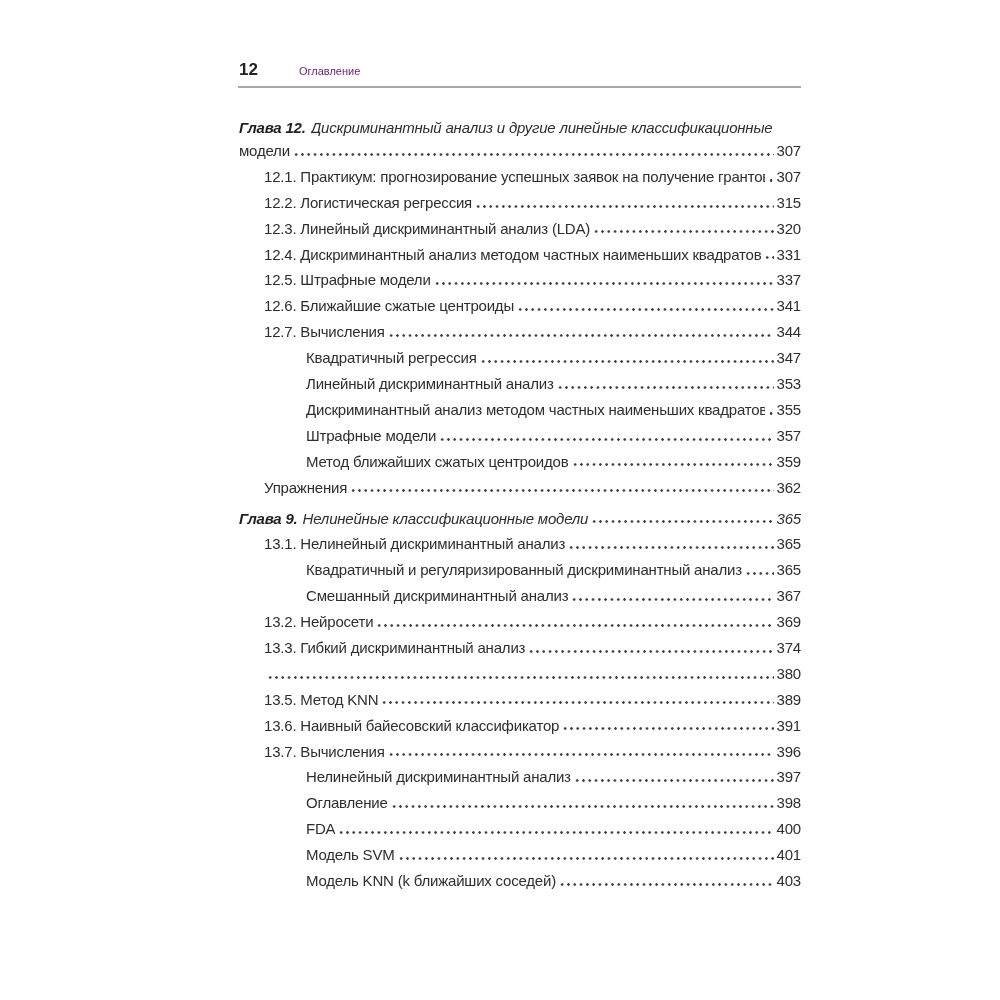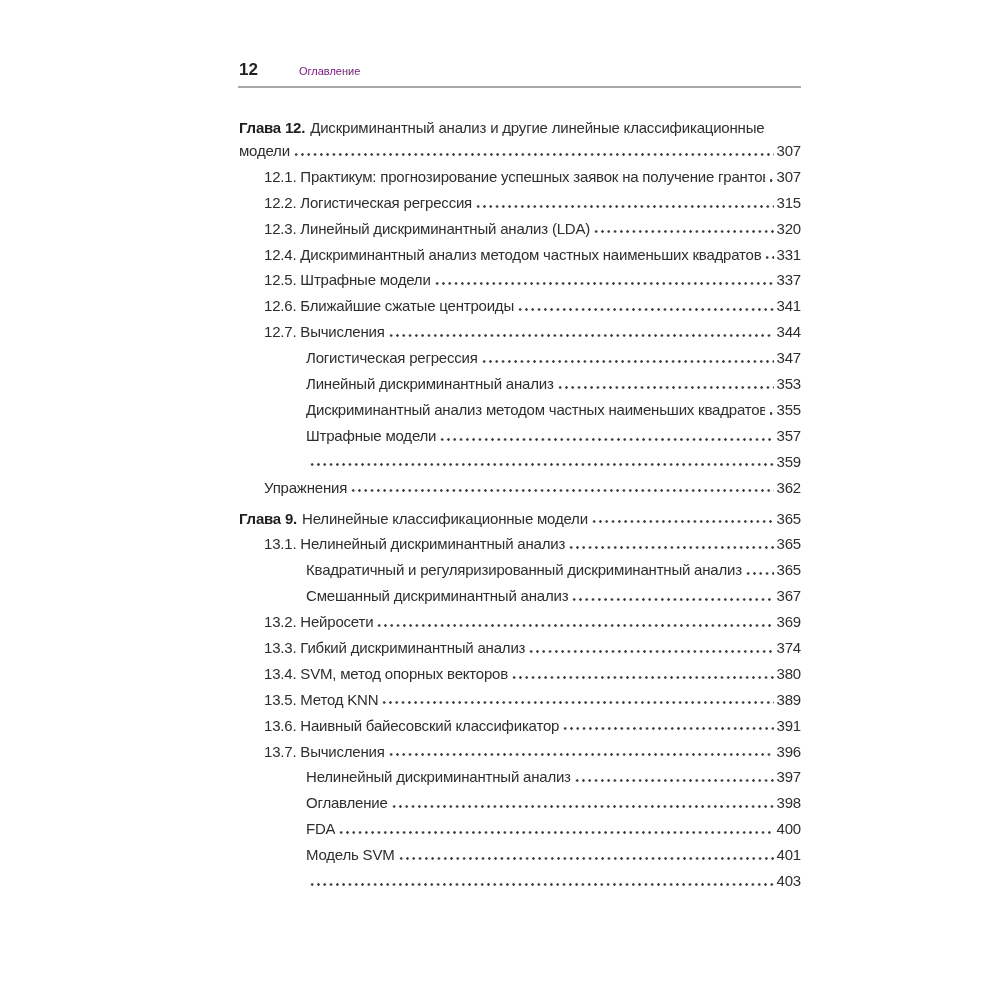--- a/index.html
+++ b/index.html
@@ -57,21 +57,21 @@
     display: flex;
     align-items: flex-end;
     height: 25.9px;
     font-size: 15px;
     letter-spacing: -0.2px;
     line-height: 1.25;
     white-space: nowrap;
   }
   .row.lvl1 { padding-left: 25px; }
   .row.lvl2 { padding-left: 67px; }
-  .row.chapter { margin-top: 5px; }
+  .row.chapter { margin-top: 5px; font-style: italic; }
   .row.chapter.first { margin-top: 0; }
   .row.cont { margin-top: -3px; }
   .prefix {
     font-weight: bold;
     color: #1f1f1f;
     margin-right: 5px;
     flex: 0 0 auto;
   }
   .title {
     flex: 0 1 auto;
@@ -154,21 +154,21 @@
     <span class="pg">341</span>
   </div>
       <div class="row lvl1">
 
     <span class="title">12.7. Вычисления</span>
     <span class="dots"></span>
     <span class="pg">344</span>
   </div>
       <div class="row lvl2">
 
-    <span class="title">Логистическая регрессия</span>
+    <span class="title">Квадратичный регрессия</span>
     <span class="dots"></span>
     <span class="pg">347</span>
   </div>
       <div class="row lvl2">
 
     <span class="title">Линейный дискриминантный анализ</span>
     <span class="dots"></span>
     <span class="pg">353</span>
   </div>
       <div class="row lvl2">
@@ -178,20 +178,21 @@
     <span class="pg">355</span>
   </div>
       <div class="row lvl2">
 
     <span class="title">Штрафные модели</span>
     <span class="dots"></span>
     <span class="pg">357</span>
   </div>
       <div class="row lvl2">
 
+    <span class="title">Метод ближайших сжатых центроидов</span>
     <span class="dots"></span>
     <span class="pg">359</span>
   </div>
       <div class="row lvl1">
 
     <span class="title">Упражнения</span>
     <span class="dots"></span>
     <span class="pg">362</span>
   </div>
       <div class="row lvl0 chapter">
@@ -225,21 +226,20 @@
     <span class="pg">369</span>
   </div>
       <div class="row lvl1">
 
     <span class="title">13.3. Гибкий дискриминантный анализ</span>
     <span class="dots"></span>
     <span class="pg">374</span>
   </div>
       <div class="row lvl1">
 
-    <span class="title">13.4. SVM, метод опорных векторов</span>
     <span class="dots"></span>
     <span class="pg">380</span>
   </div>
       <div class="row lvl1">
 
     <span class="title">13.5. Метод KNN</span>
     <span class="dots"></span>
     <span class="pg">389</span>
   </div>
       <div class="row lvl1">
@@ -273,18 +273,19 @@
     <span class="pg">400</span>
   </div>
       <div class="row lvl2">
 
     <span class="title">Модель SVM</span>
     <span class="dots"></span>
     <span class="pg">401</span>
   </div>
       <div class="row lvl2">
 
+    <span class="title">Модель KNN (k ближайших соседей)</span>
     <span class="dots"></span>
     <span class="pg">403</span>
   </div>
     </div>
 
 </div>
 
 </body></html>

